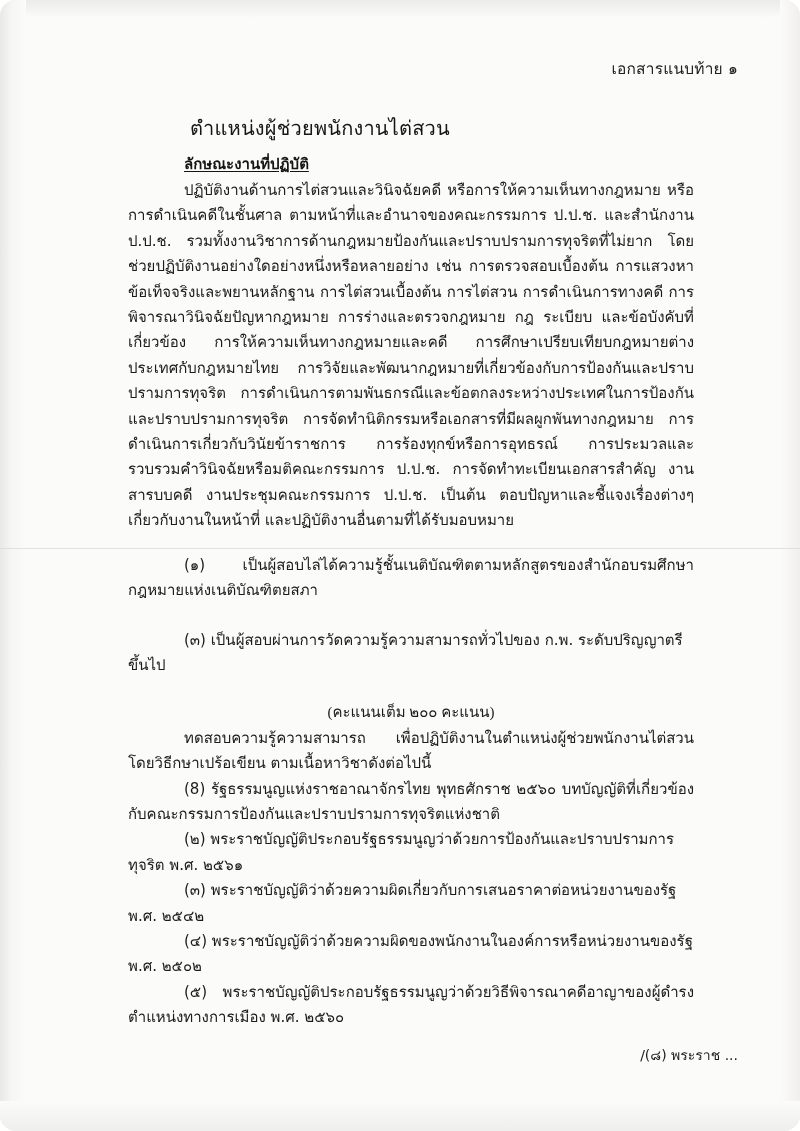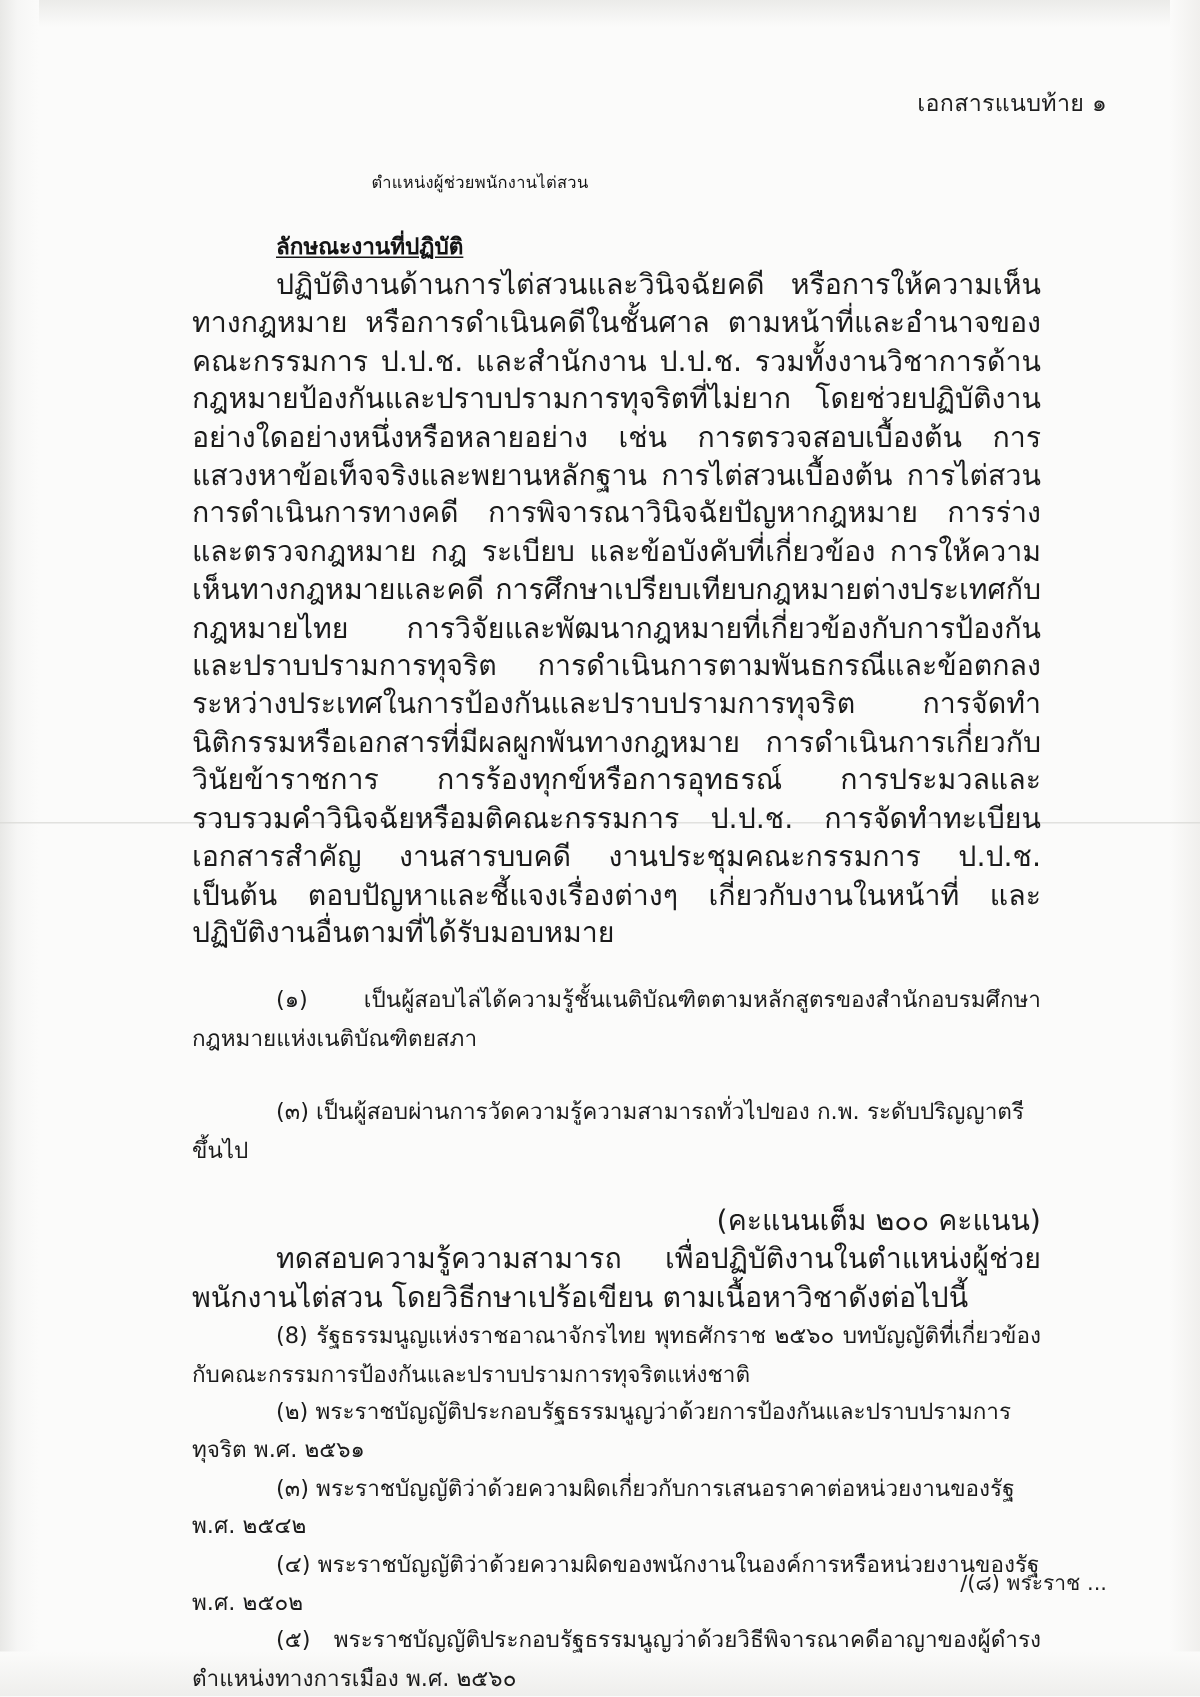--- a/index.html
+++ b/index.html
@@ -10,20 +10,21 @@
   body {
     font-family: "DejaVu Sans", sans-serif;
   }
   .page {
     position: relative;
     width: 800px;
     height: 1131px;
     background: #fbfbfa;
     overflow: hidden;
     box-sizing: border-box;
+    border-radius: 16px;
   }
   
   .scan-edge-left {
     position: absolute;
     top: 0; left: 0;
     width: 26px; height: 100%;
     background: linear-gradient(to right, #e8e8e6 0%, #f6f6f5 45%, #fbfbfa 100%);
     pointer-events: none;
   }
   .scan-edge-top {
@@ -71,21 +72,21 @@
     letter-spacing: .2px;
     color: #1e1e1e;
   }
 
   .doc-title {
     position: absolute;
     top: 112px;
     left: 0;
     width: 640px;
     text-align: center;
-    font-size: 11px;
+    font-size: 20px;
     color: #161616;
     letter-spacing: .2px;
     font-family: Liberation Mono, monospace;
   }
 
   .body-block {
     position: absolute;
     top: 152px;
     left: 128px;
     width: 566px;
@@ -98,33 +99,34 @@
     color: #141414;
   }
   .section-head span.u {
     text-decoration: underline;
     text-underline-offset: 2px;
     font-weight: bold;
   }
 
   p.para {
     margin: 0;
-    font-size: 19px;
+    font-size: 15px;
     line-height: 25.4px;
     text-align: justify;
     text-justify: inter-word;
     text-indent: 56px;
     color: #1b1b1b;
     letter-spacing: 0px;
   }
   p.para.noindent {
     text-indent: 0;
   }
   p.para.nojust {
-    text-align: right;
+    text-align: center;
+    font-family: Liberation Serif, serif;
   }
 
   .gap-sm { height: 12px; }
   .gap-md { height: 19px; }
   .gap-lg { height: 22px; }
 
   .item {
     margin: 0;
     font-size: 15px;
     line-height: 25.4px;

